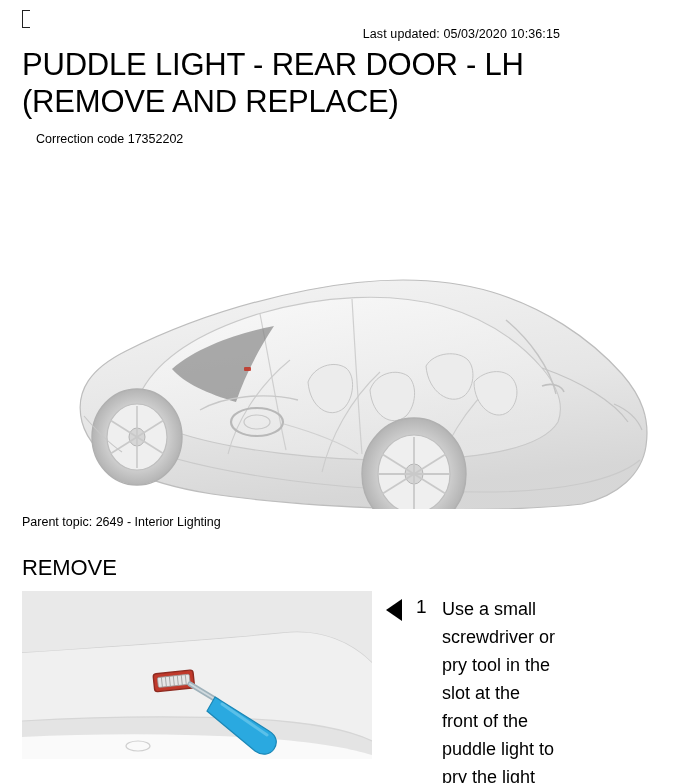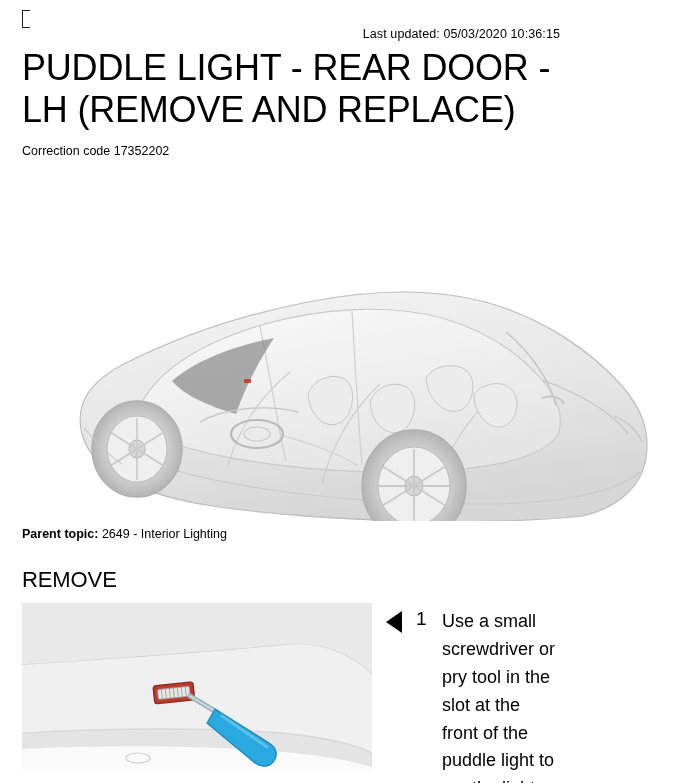--- a/index.html
+++ b/index.html
@@ -34,44 +34,45 @@
     font-size: 0;
   }
   .last-updated {
     text-align: right;
     font-size: 12.5px;
     color: #000;
     padding-top: 27px;
     letter-spacing: 0.1px;
   }
   h1.title {
-    font-size: 36px;
+    font-size: 31px;
     font-weight: normal;
     line-height: 1.18;
     margin: 6px 0 0 0;
     letter-spacing: -0.2px;
   }
   .correction {
     font-size: 12.5px;
     margin-top: 12px;
     color: #000;
+    margin-left: 14px;
   }
   .hero {
     margin-top: 8px;
     width: 654px;
     height: 355px;
     position: relative;
     overflow: hidden;
   }
   .parent-topic {
     font-size: 12.5px;
     margin-top: 6px;
   }
   .parent-topic b {
-    font-weight: bold;
+    font-weight: normal;
   }
   h2.section {
     font-size: 22px;
     font-weight: normal;
     margin: 26px 0 10px 0;
     letter-spacing: -0.1px;
   }
   .step-row {
     display: flex;
     align-items: flex-start;

